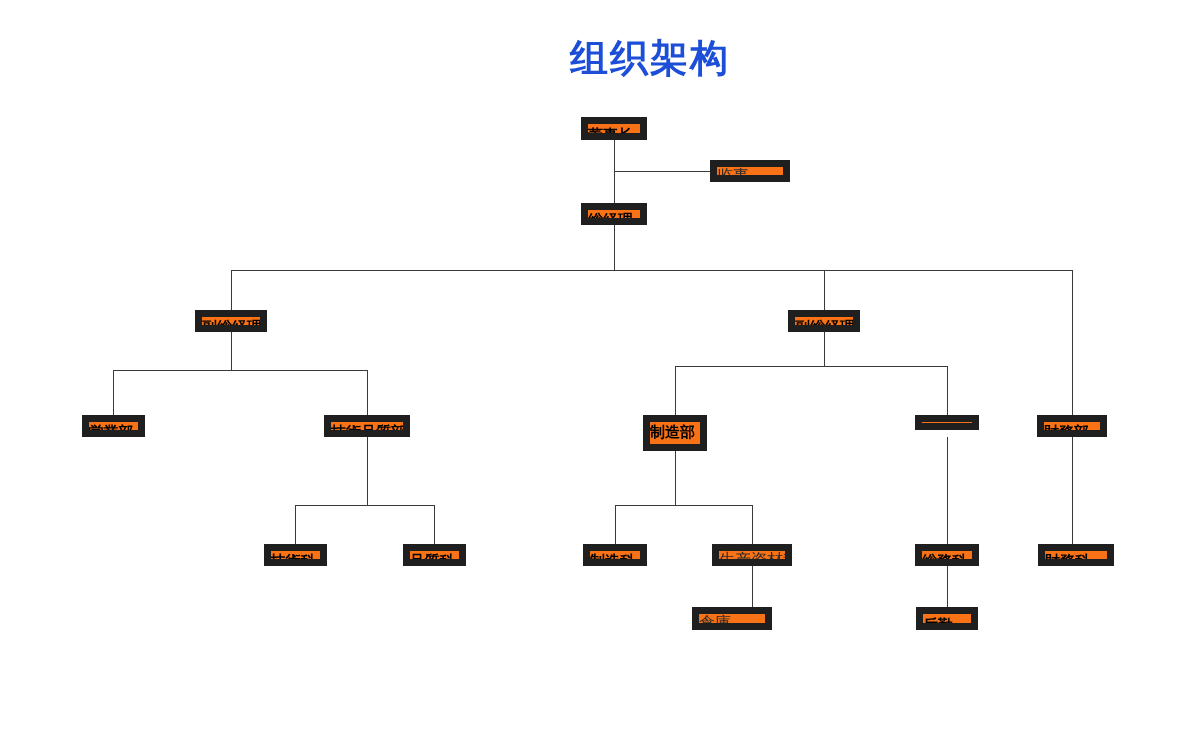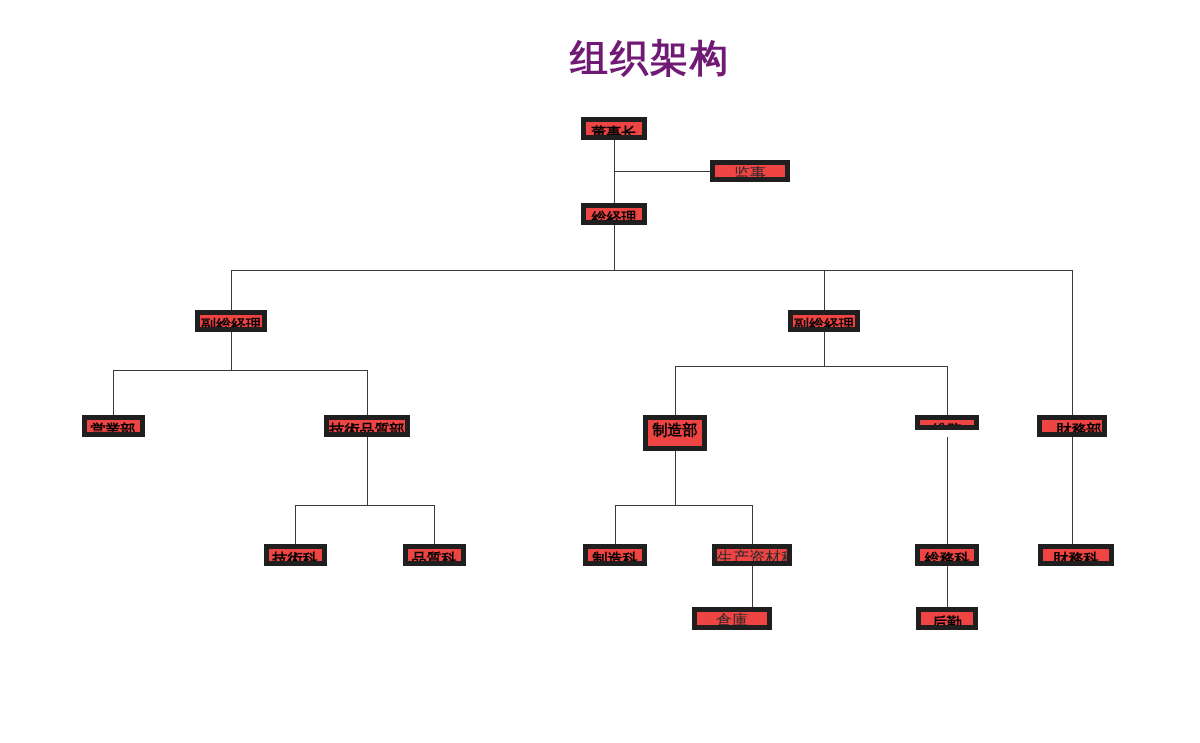--- a/index.html
+++ b/index.html
@@ -15,35 +15,34 @@
     overflow: hidden;
     font-family: "Liberation Sans", sans-serif;
   }
   #title {
     position: absolute;
     top: 33px;
     left: 650px;
     transform: translateX(-50%);
     font-size: 38px;
     font-weight: 600;
-    color: #701a75;
+    color: #1d4ed8;
     letter-spacing: 2px;
     white-space: nowrap;
   }
   #connectors {
     position: absolute;
     left: 0;
     top: 0;
   }
   .node {
     position: absolute;
     box-sizing: border-box;
-    border: 5px solid #737373;
-    background: #ef4444;
-    text-align: center;
+    border: 7px solid #737373;
+    background: #f97316;
     white-space: nowrap;
     overflow: hidden;
     color: #000000;
   }
   .f-sans-bold {
     font-family: "Liberation Sans", sans-serif;
     font-weight: bold;
     font-size: 15px;
   }
   .f-serif {
@@ -97,16 +96,16 @@
       <div class="node f-sans-bold" style="left: 324px; top: 415px; width: 86px; height: 22px; line-height: 20px; border-color: rgb(31, 31, 31);">技術品質部</div>
       <div class="node f-sans-bold" style="left: 263.5px; top: 544px; width: 63px; height: 22px; line-height: 20px; border-color: rgb(31, 31, 31);">技術科</div>
       <div class="node f-sans-bold" style="left: 402.5px; top: 544px; width: 63px; height: 22px; line-height: 20px; border-color: rgb(31, 31, 31);">品質科</div>
       <div class="node f-sans-bold" style="left: 643px; top: 415px; width: 64px; height: 36px; line-height: 20px; border-color: rgb(31, 31, 31);">制造部</div>
       <div class="node f-sans-bold" style="left: 583px; top: 544px; width: 64px; height: 22px; line-height: 20px; border-color: rgb(31, 31, 31);">制造科</div>
       <div class="node f-serif" style="left: 712px; top: 544px; width: 80px; height: 22px; line-height: 20px; border-color: rgb(31, 31, 31);">生产资材科</div>
       <div class="node f-serif" style="left: 692px; top: 607px; width: 80px; height: 23px; line-height: 21px; border-color: rgb(31, 31, 31);">倉庫</div>
       <div class="node f-sans-bold" style="left: 915px; top: 415px; width: 64px; height: 15px; line-height: 20px; border-color: rgb(31, 31, 31); text-decoration: underline;">総務</div>
       <div class="node f-sans-bold" style="left: 915px; top: 544px; width: 64px; height: 22px; line-height: 20px; border-color: rgb(31, 31, 31);">総務科</div>
       <div class="node f-sans-bold" style="left: 916px; top: 607px; width: 62px; height: 23px; line-height: 21px; border-color: rgb(31, 31, 31);">后勤</div>
-      <div class="node f-sans-bold" style="left: 1037px; top: 415px; width: 70px; height: 22px; line-height: 20px; border-color: rgb(31, 31, 31); padding-left: 14px;">財務部</div>
+      <div class="node f-sans-bold" style="left: 1037px; top: 415px; width: 70px; height: 22px; line-height: 20px; border-color: rgb(31, 31, 31);">財務部</div>
       <div class="node f-sans-bold" style="left: 1038px; top: 544px; width: 76px; height: 22px; line-height: 20px; border-color: rgb(31, 31, 31);">財務科</div>
     </div>
 </div>
 
 </body></html>

